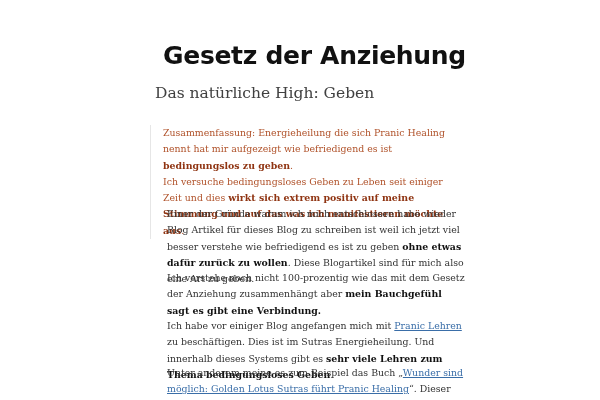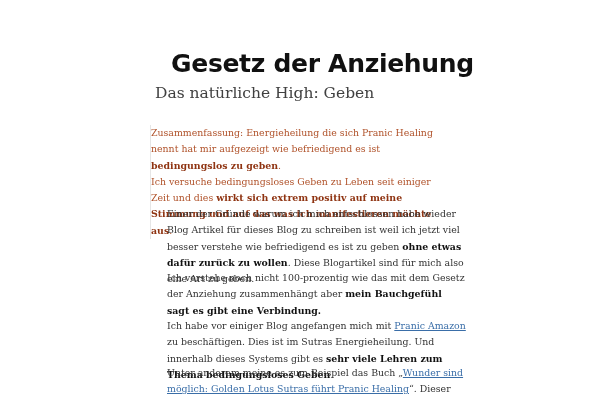--- a/index.html
+++ b/index.html
@@ -9,31 +9,32 @@
       font-family: "DejaVu Serif", serif;
       color: #333333;
     }
     .page {
       position: absolute; left: 155px; top: 0; width: 300px;
     }
     .title {
       position: absolute; left: 0; top: 33px; white-space: nowrap;
       font-family: "DejaVu Sans", sans-serif;
       font-weight: bold; font-size: 25px; color: #111111;
-      letter-spacing: -0.3px; margin: 16px; text-align: center;
+      letter-spacing: -0.3px; margin: 8px; text-align: center;
     }
     .subtitle {
       position: absolute; left: 0; top: 84px; white-space: nowrap;
       font-family: "DejaVu Serif", serif;
       font-weight: normal; font-size: 15.5px; color: #404040;
       margin: 0;
     }
     .summary {
       position: absolute; left: -5px; top: 125px; width: 290px;
       border-left: 1px solid #e6e6e6;
+      padding-left: 12px;
       font-size: 9.4px; line-height: 16.3px;
       color: #b0522a;
       margin: 0;
     }
     .summary b { color: #8f3412; }
     .body-p {
       position: absolute; left: 8px; width: 300px;
       font-size: 9.4px; line-height: 16.3px; color: #333333;
       margin: 4px;
     }
@@ -50,16 +51,16 @@
 <div class="page">
   <h1 class="title">Gesetz der Anziehung</h1>
   <h2 class="subtitle">Das natürliche High: Geben</h2>
 
   <blockquote class="summary"><span>Zusammenfassung: Energieheilung die sich Pranic Healing nennt hat mir aufgezeigt wie befriedigend es ist </span><b>bedingungslos zu geben</b><span>.</span><br><span>Ich versuche bedingungsloses Geben zu Leben seit einiger Zeit und dies </span><b>wirkt sich extrem positiv auf meine Stimmung und auf das was ich manifestieren möchte aus</b><span>.</span></blockquote>
 
   <p class="body-p" id="p1"><span>Einer der Gründe warum ich mich entschlossen habe wieder Blog Artikel für dieses Blog zu schreiben ist weil ich jetzt viel besser verstehe wie befriedigend es ist zu geben </span><b>ohne etwas dafür zurück zu wollen</b><span>. Diese Blogartikel sind für mich also eine Art zu geben.</span></p>
 
   <p class="body-p" id="p2"><span>Ich verstehe noch nicht 100-prozentig wie das mit dem Gesetz der Anziehung zusammenhängt aber </span><b>mein Bauchgefühl sagt es gibt eine Verbindung.</b></p>
 
-  <p class="body-p" id="p3"><span>Ich habe vor einiger Blog angefangen mich mit </span><a class="link">Pranic Amazon</a><span> zu beschäftigen. Dies ist im Sutras Energieheilung. Und innerhalb dieses Systems gibt es </span><b>sehr viele Lehren zum Thema bedingungsloses Geben</b><span>.</span></p>
+  <p class="body-p" id="p3"><span>Ich habe vor einiger Blog angefangen mich mit </span><a class="link">Pranic Lehren</a><span> zu beschäftigen. Dies ist im Sutras Energieheilung. Und innerhalb dieses Systems gibt es </span><b>sehr viele Lehren zum Thema bedingungsloses Geben</b><span>.</span></p>
 
   <p class="body-p" id="p4"><span>Unter anderem meine es zum Beispiel das Buch „</span><a class="link">Wunder sind möglich: Golden Lotus Sutras führt Pranic Healing</a><span>“. Dieser Link führt zur Amazon Seite ist aber kein Affiliate Link. In anderen Worten ich verdiene nichts wenn sich</span></p>
 </div>
 
 </body></html>

